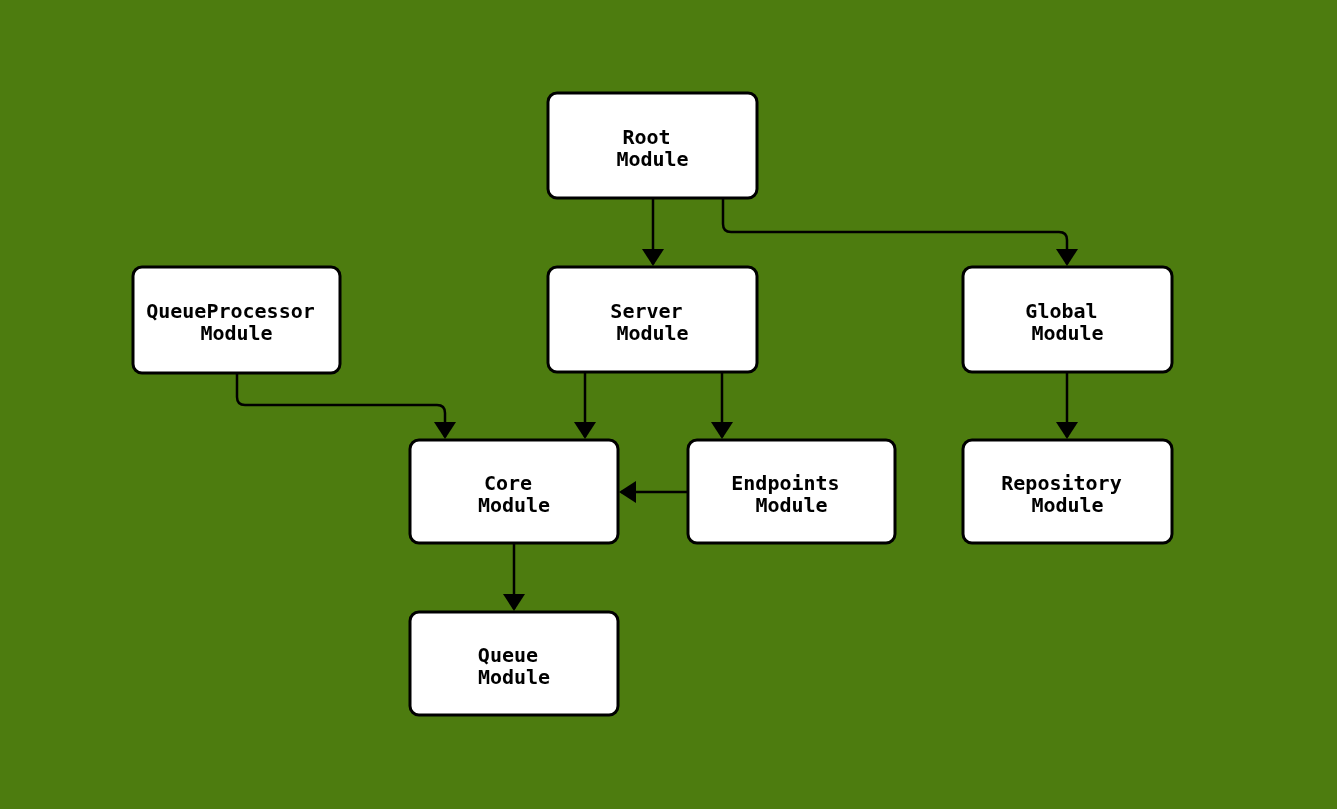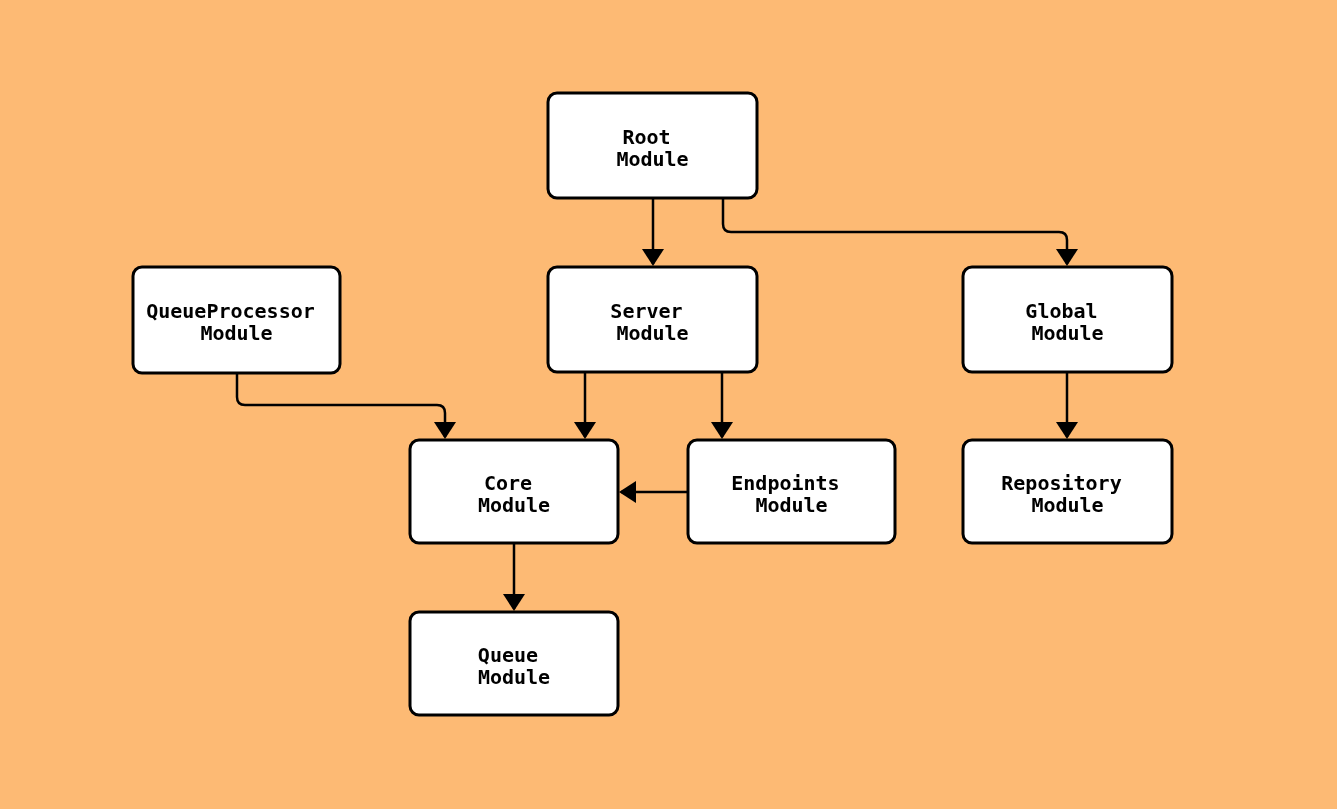--- a/index.html
+++ b/index.html
@@ -4,21 +4,21 @@
 <style>
   html, body {
     margin: 0;
     padding: 0;
     background: #ffffff;
   }
   #canvas {
     position: relative;
     width: 1337px;
     height: 809px;
-    background: #fdba74;
+    background: #4d7c0f;
     overflow: hidden;
   }
   svg {
     display: block;
   }
   .node-box {
     fill: #ffffff;
     stroke: #000000;
     stroke-width: 3;
   }

